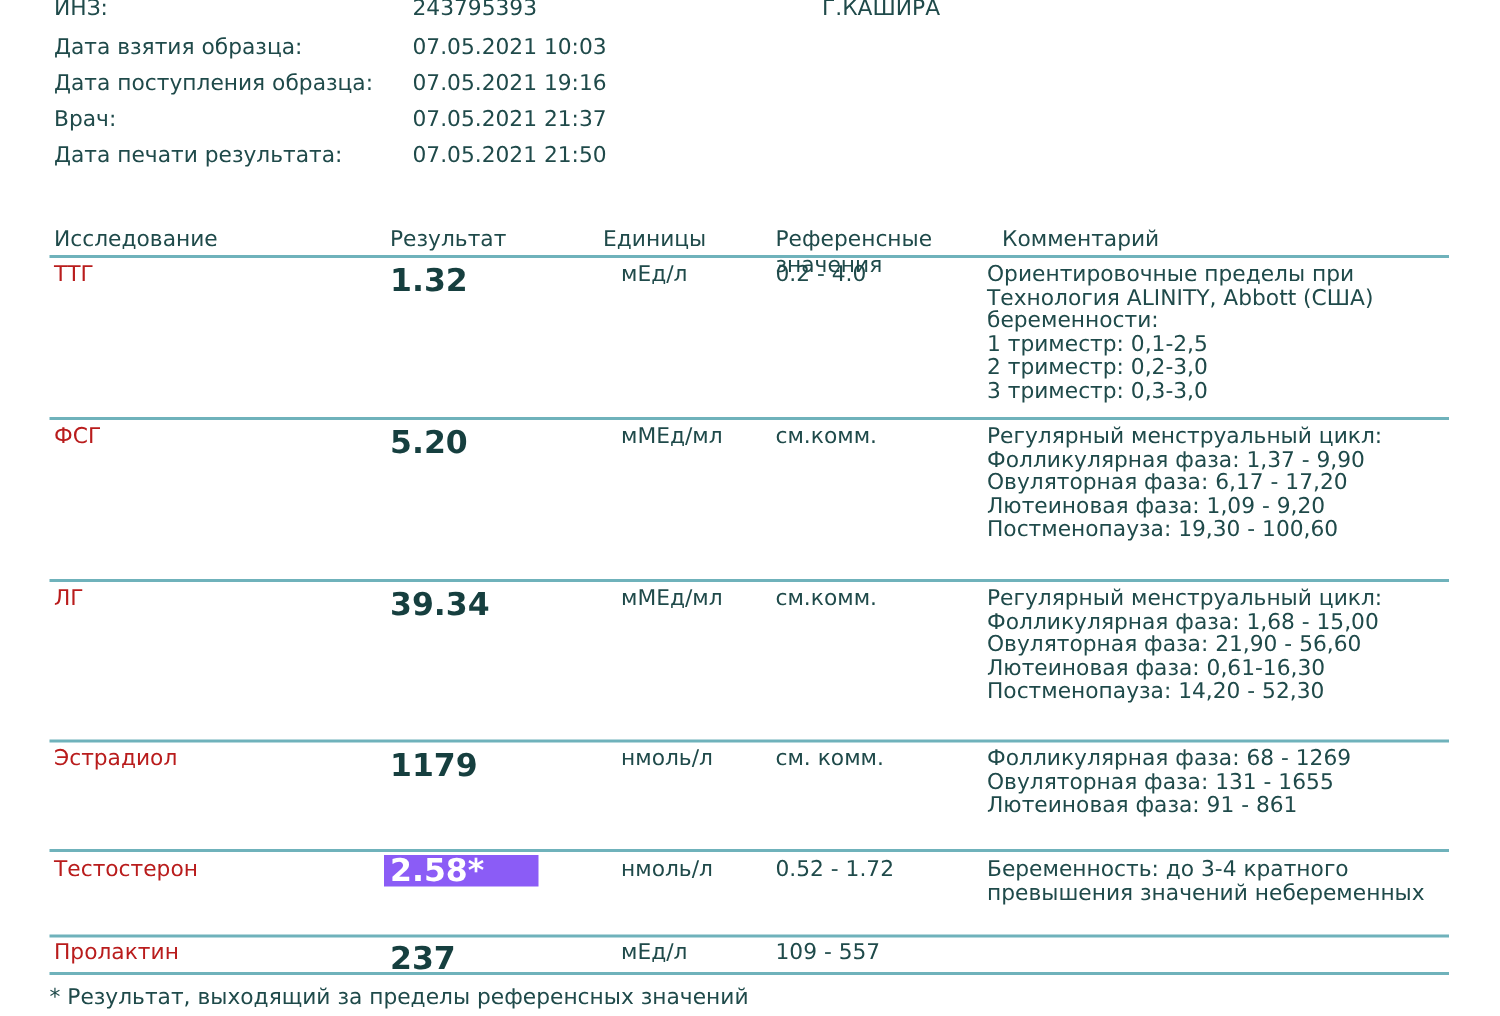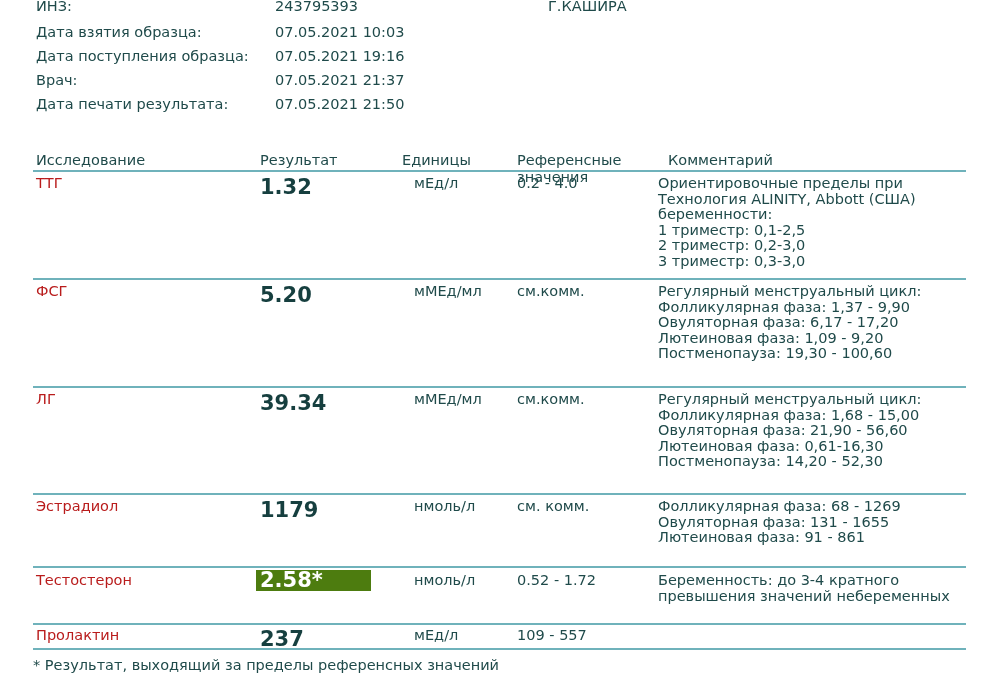--- a/index.html
+++ b/index.html
@@ -28,23 +28,23 @@
       left: 33px;
       width: 933px;
       height: 2px;
       background: #6fb2bb;
     }
 
     .test-name { left: 36px; color: #b91c1c; }
     .result { left: 260px; font-weight: bold; color: #163f3f; font-size: 21px; }
     .result.flag {
       left: 256px;
-      width: 115px;
+      width: 103px;
       height: 21px;
-      background: #4d7c0f;
+      background: #8b5cf6;
       color: #ffffff;
       padding-left: 4px;
       box-sizing: border-box;
       line-height: 21px;
     }
     .units { left: 414px; }
     .ref { left: 517px; }
     .comment { left: 658px; line-height: 15.5px; }
     .comment div { white-space: nowrap; }
     .footnote { left: 33px; top: 657px; }

